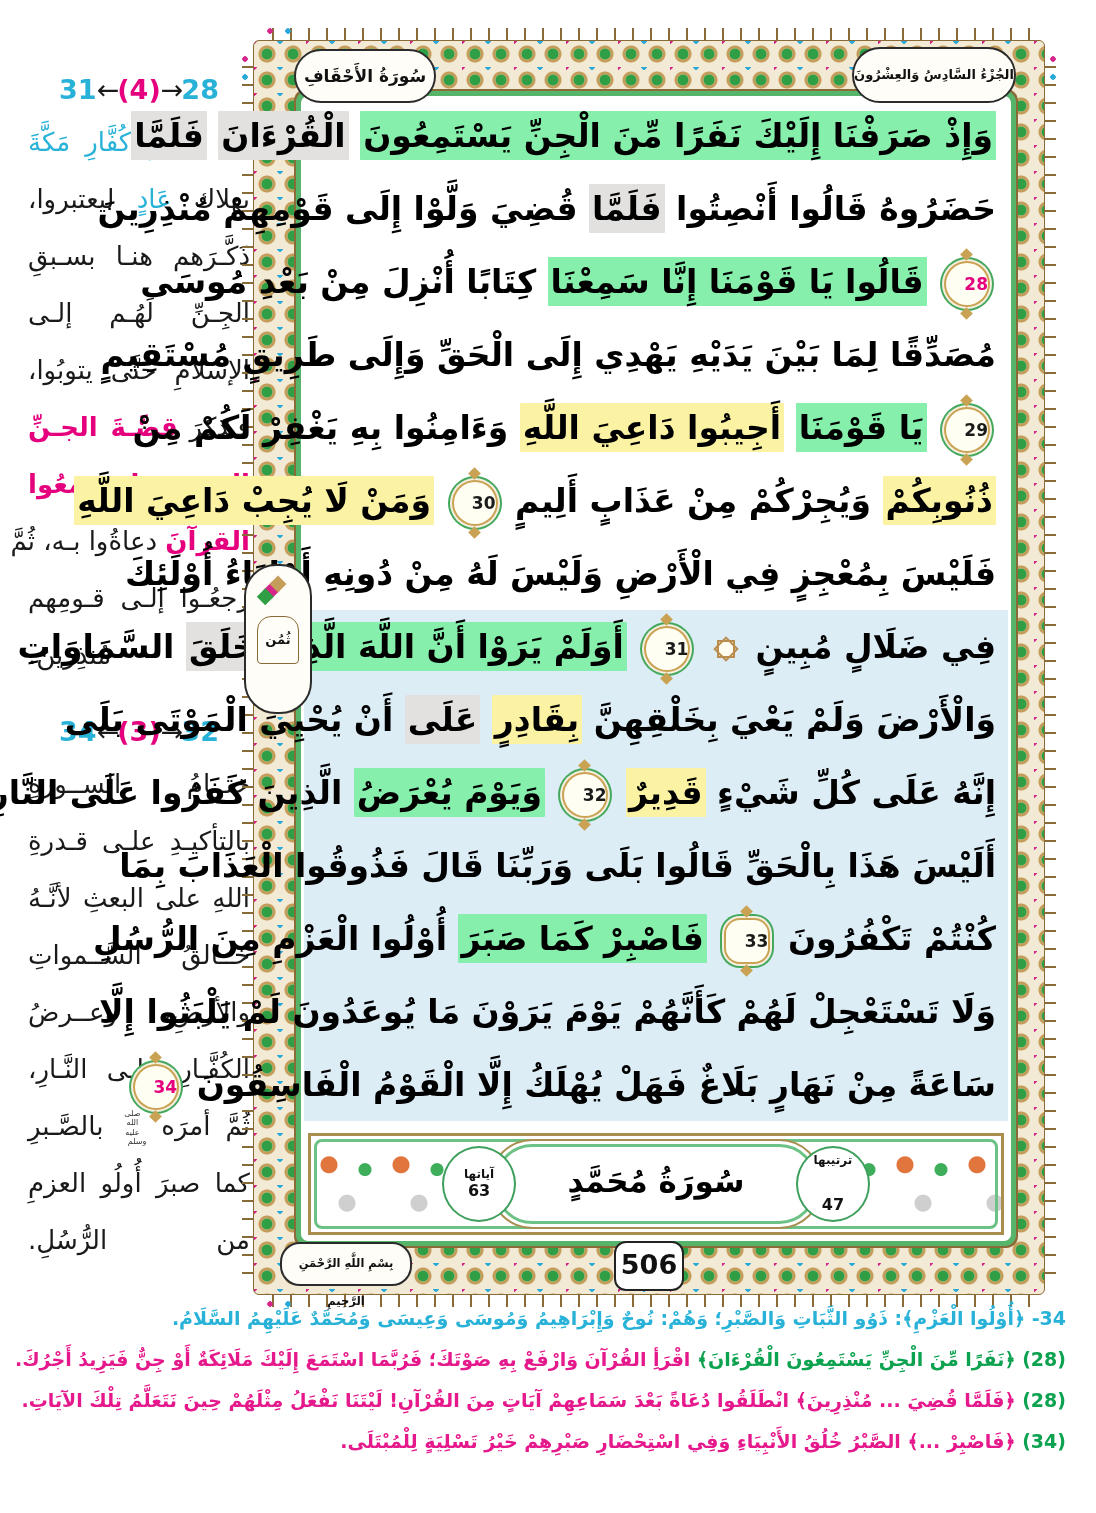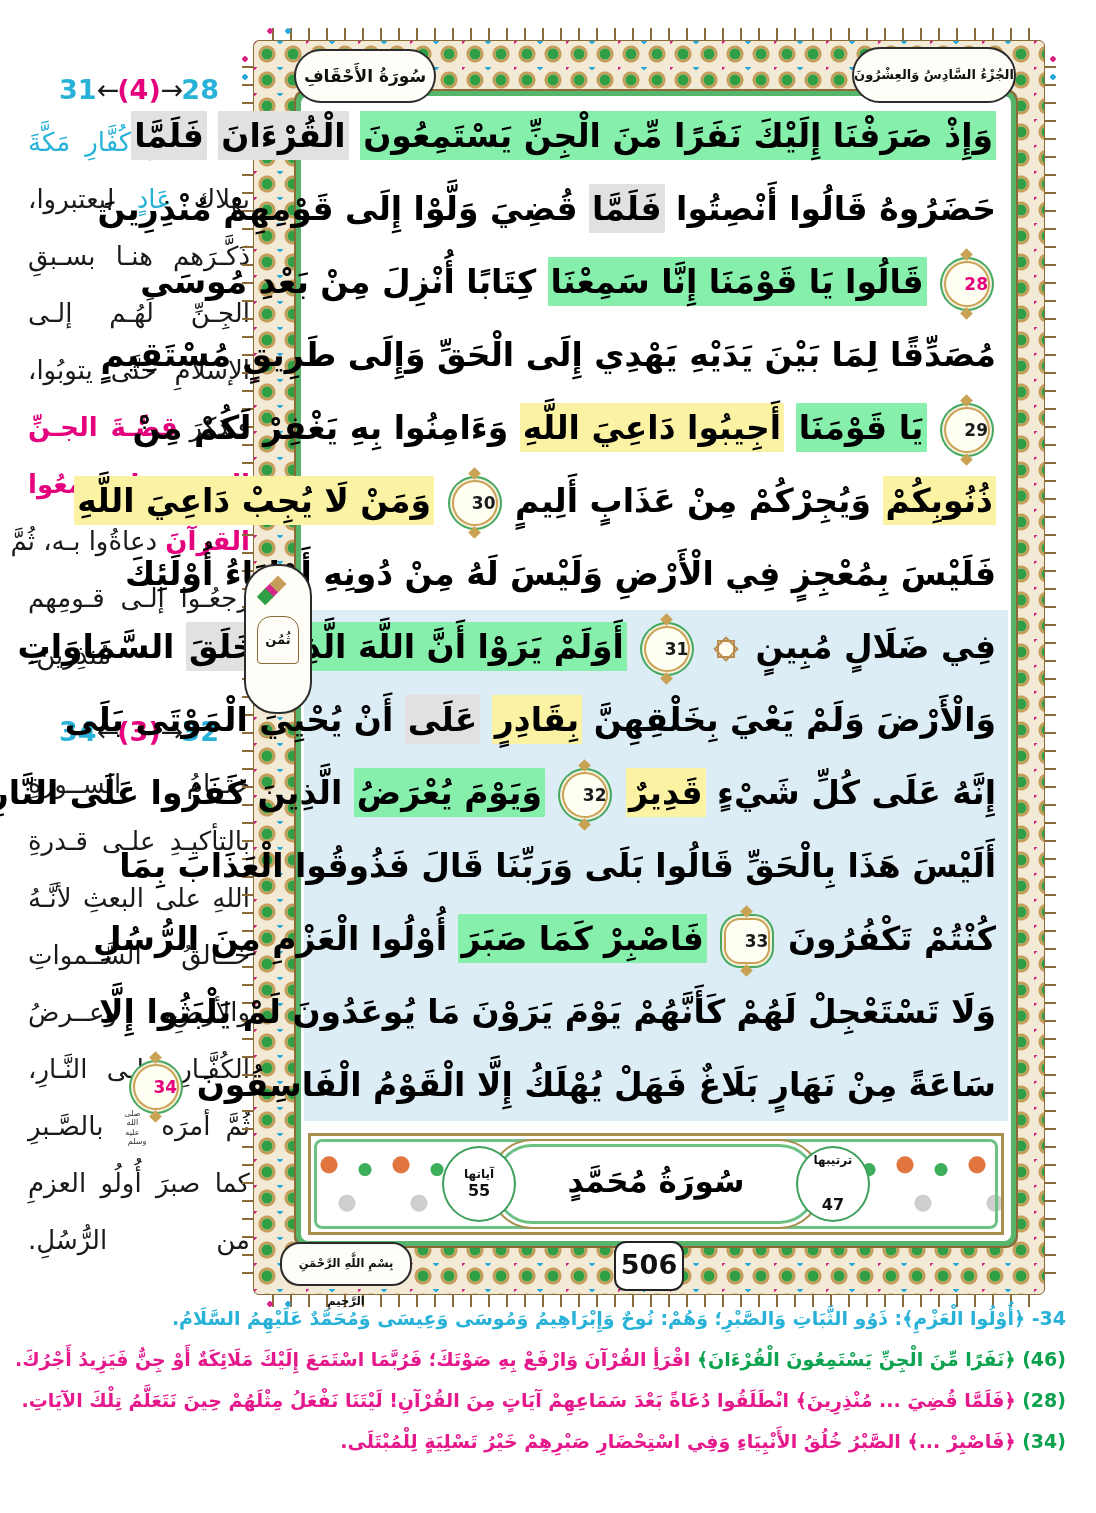--- a/index.html
+++ b/index.html
@@ -174,34 +174,34 @@
           <div class="q-line bg-blue"><span class="">أَلَيْسَ هَذَا بِالْحَقِّ قَالُوا بَلَى وَرَبِّنَا قَالَ فَذُوقُوا الْعَذَابَ بِمَا</span></div>
           <div class="q-line bg-blue"><span class="">كُنْتُمْ تَكْفُرُونَ</span> <span class="medallion" style="color: rgb(26, 26, 26); border-radius: 14px;">33</span> <span class="hl hl-pink">فَاصْبِرْ كَمَا صَبَرَ</span> <span class="">أُوْلُوا الْعَزْمِ مِنَ الرُّسُلِ</span></div>
           <div class="q-line bg-blue"><span class="">وَلَا تَسْتَعْجِلْ لَهُمْ كَأَنَّهُمْ يَوْمَ يَرَوْنَ مَا يُوعَدُونَ لَمْ يَلْبَثُوا إِلَّا</span></div>
           <div class="q-line bg-blue"><span class="">سَاعَةً مِنْ نَهَارٍ بَلَاغٌ فَهَلْ يُهْلَكُ إِلَّا الْقَوْمُ الْفَاسِقُونَ</span> <span class="medallion" style="color: rgb(229, 0, 125);">34</span></div>
         </div>
 
       <div class="banner">
         <div class="banner-inner"></div>
         <div class="banner-oval oval-ayat">
           <span class="lab">آياتها</span>
-          <span class="val">55</span>
+          <span class="val">63</span>
         </div>
         <div class="banner-center">سُورَةُ مُحَمَّدٍ</div>
         <div class="banner-oval oval-order">
           <span class="lab">ترتيبها</span>
           <span class="val">47</span>
         </div>
       </div>
     </div>
 
     <div class="bismillah">بِسْمِ اللَّهِ الرَّحْمَنِ الرَّحِيمِ</div>
     <div class="pagenum">506</div>
   </div>
 
   <div class="footnotes">
       <div class="fn-line"><span class="fn-cyan">34- ﴿أُوْلُوا الْعَزْمِ﴾: ذَوُو الثَّبَاتِ وَالصَّبْرِ؛ وَهُمْ: نُوحٌ وَإِبْرَاهِيمُ وَمُوسَى وَعِيسَى وَمُحَمَّدٌ عَلَيْهِمُ السَّلَامُ.</span></div>
-      <div class="fn-line"><span class="fn-green">(46) ﴿نَفَرًا مِّنَ الْجِنِّ يَسْتَمِعُونَ الْقُرْءَانَ﴾ </span><span class="fn-magenta">اقْرَأِ القُرْآنَ وَارْفَعْ بِهِ صَوْتَكَ؛ فَرُبَّمَا اسْتَمَعَ إِلَيْكَ مَلَائِكَةٌ أَوْ جِنٌّ فَيَزِيدُ أَجْرُكَ.</span></div>
+      <div class="fn-line"><span class="fn-green">(28) ﴿نَفَرًا مِّنَ الْجِنِّ يَسْتَمِعُونَ الْقُرْءَانَ﴾ </span><span class="fn-magenta">اقْرَأِ القُرْآنَ وَارْفَعْ بِهِ صَوْتَكَ؛ فَرُبَّمَا اسْتَمَعَ إِلَيْكَ مَلَائِكَةٌ أَوْ جِنٌّ فَيَزِيدُ أَجْرُكَ.</span></div>
       <div class="fn-line"><span class="fn-green">(28) </span><span class="fn-magenta">﴿فَلَمَّا قُضِيَ ... مُنْذِرِينَ﴾ انْطَلَقُوا دُعَاةً بَعْدَ سَمَاعِهِمْ آيَاتٍ مِنَ القُرْآنِ! لَيْتَنَا نَفْعَلُ مِثْلَهُمْ حِينَ نَتَعَلَّمُ تِلْكَ الآيَاتِ.</span></div>
       <div class="fn-line"><span class="fn-green">(34) </span><span class="fn-magenta">﴿فَاصْبِرْ ...﴾ الصَّبْرُ خُلُقُ الأَنْبِيَاءِ وَفِي اسْتِحْضَارِ صَبْرِهِمْ خَيْرُ تَسْلِيَةٍ لِلْمُبْتَلَى.</span></div>
     </div>
 
 </div>
 
 </body></html>

